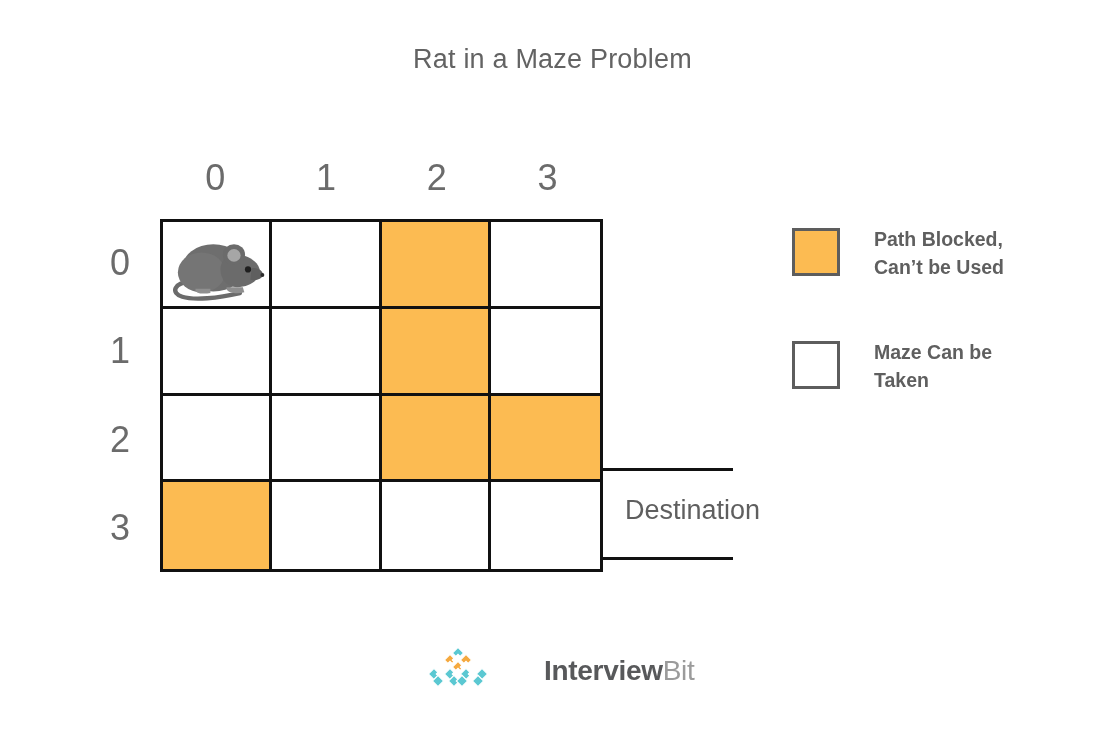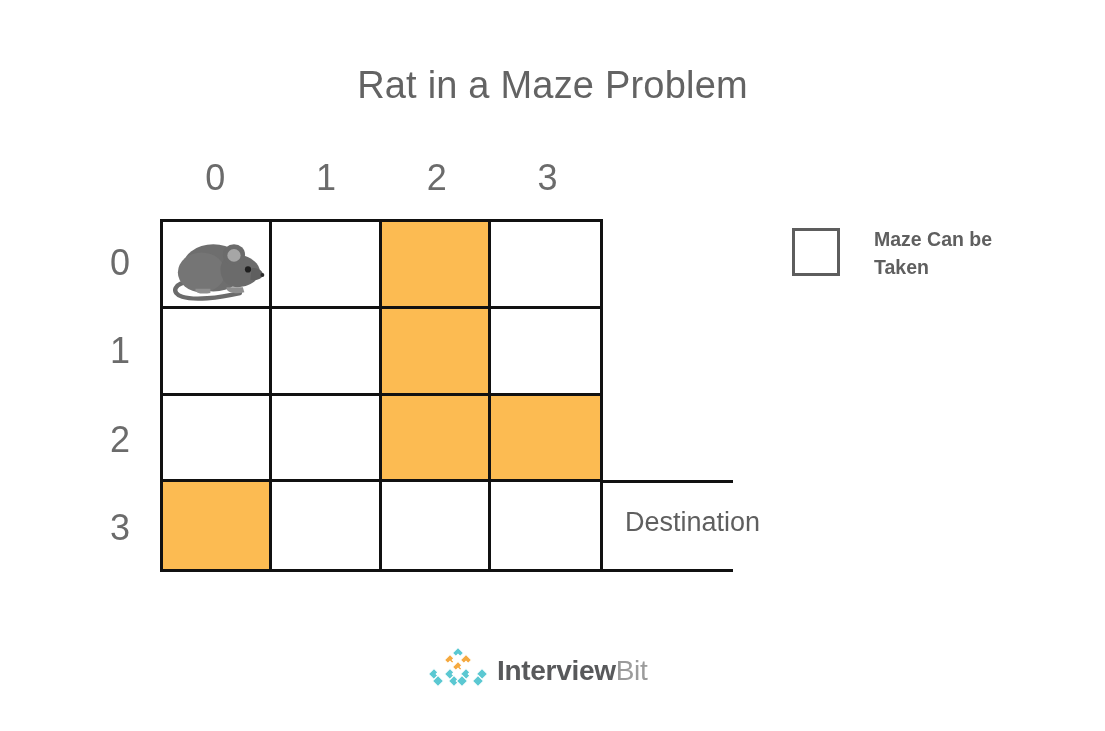--- a/index.html
+++ b/index.html
@@ -6,23 +6,23 @@
   body{
     width:1105px;height:731px;
     background:#ffffff;
     font-family:"Liberation Sans", sans-serif;
     color:#636363;
     overflow:hidden;
     position:relative;
   }
   #page-title{
     position:absolute;
-    left:0;right:0;top:64px;
+    left:0;right:0;top:44px;
     text-align:center;
-    font-size:38px;
+    font-size:27px;
     font-weight:400;
     color:#636363;
     letter-spacing:.2px;
   }
 
   
   #maze-figure{
     position:absolute;
     left:160px; top:219px;
     width:443px; height:353px;
@@ -71,21 +71,21 @@
   
   .rat-wrap{
     position:absolute;
     left:6px; top:6px;
     width:96px; height:74px;
   }
 
   
   #destination-callout{
     position:absolute;
-    left:603px; top:480px;
+    left:603px; top:468px;
     width:130px; height:84px;
   }
   #destination-callout .line{
     position:absolute;
     left:0; width:130px; height:3px;
     background:#111111;
   }
   #destination-callout .line.top{top:0;}
   #destination-callout .line.bottom{top:89px;}
   #destination-label{
@@ -125,20 +125,21 @@
     color:#5f5f5f;
     white-space:pre-line;
   }
 
   
   #brand-logo{
     position:absolute;
     left:429px; top:648px;
     display:flex;
     align-items:center;
+    gap:47px;
   }
   #brand-wordmark{
     margin-left:10px;
     font-size:28px;
     font-weight:bold;
     color:#58595b;
     letter-spacing:-.3px;
   }
   #brand-wordmark .light{
     color:#9b9b9b;
@@ -212,20 +213,25 @@
 </div>
 
 <div id="destination-callout">
   <div class="line top"></div>
   <div class="line bottom"></div>
   <div id="destination-label">Destination</div>
 </div>
 
 <div id="legend">
   <div class="legend-row">
+    <div class="swatch blocked"></div>
+    <div class="legend-text">Path Blocked,
+Can’t be Used</div>
+  </div>
+  <div class="legend-row">
     <div class="swatch open"></div>
     <div class="legend-text">Maze Can be
 Taken</div>
   </div>
 </div>
 
 <div id="brand-logo">
   <span>
     <svg width="58" height="42" viewBox="0 0 116 84" xmlns="http://www.w3.org/2000/svg">
       <g stroke="#ffffff" stroke-width="2.5">

